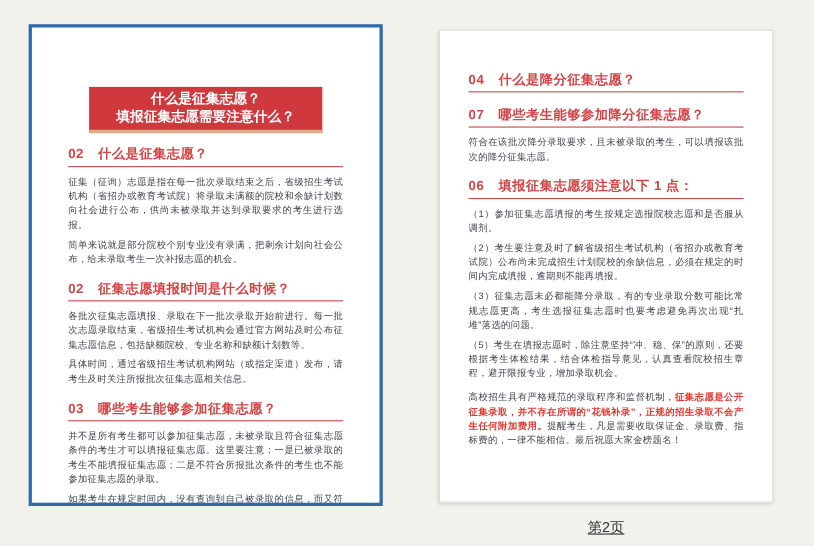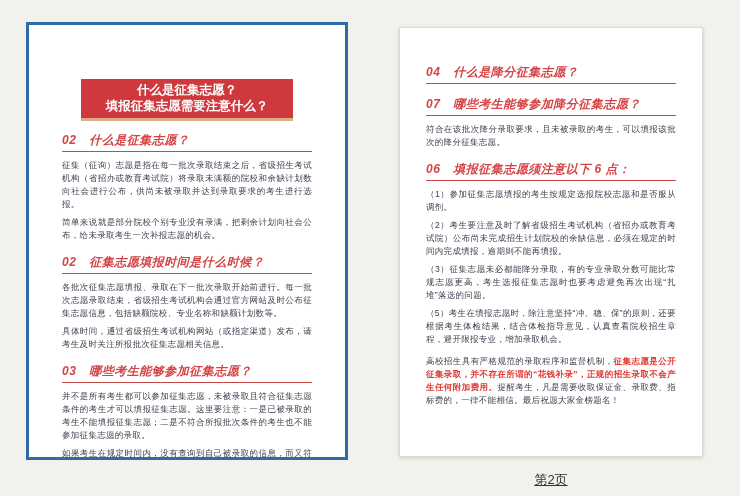--- a/index.html
+++ b/index.html
@@ -48,21 +48,20 @@
 
   
   .sec { margin-top: 12px; }
   .sec.first { margin-top: 11px; }
   .sec-head {
     color: #d64345;
     font-weight: bold;
     font-size: 12px;
     line-height: 16px;
     letter-spacing: 0.5px;
-    font-style: italic;
   }
   .sec-head .num { margin-right: 9px; }
   .rule {
     border-bottom: 1px solid #c44a48;
     margin-top: 3px;
     margin-bottom: 7px;
   }
   p.body {
     margin: 0 0 5px 0;
     font-size: 8.5px;
@@ -155,21 +154,21 @@
         <span class="num">07</span>
         <span class="ttl">哪些考生能够参加降分征集志愿？</span>
       </div>
       <div class="rule"></div>
       <p class="body">符合在该批次降分录取要求，且未被录取的考生，可以填报该批次的降分征集志愿。</p>
     </div>
 
     <div class="sec">
       <div class="sec-head">
         <span class="num">06</span>
-        <span class="ttl">填报征集志愿须注意以下 6 点：</span>
+        <span class="ttl">填报征集志愿须注意以下 1 点：</span>
       </div>
       <div class="rule"></div>
       <p class="body">（1）参加征集志愿填报的考生按规定选报院校志愿和是否服从调剂。</p>
       <p class="body">（2）考生要注意及时了解省级招生考试机构（省招办或教育考试院）公布尚未完成招生计划院校的余缺信息，必须在规定的时间内完成填报，逾期则不能再填报。</p>
       <p class="body">（3）征集志愿未必都能降分录取，有的专业录取分数可能比常规志愿更高，考生选报征集志愿时也要考虑避免再次出现“扎堆”落选的问题。</p>
       <p class="body">（5）考生在填报志愿时，除注意坚持“冲、稳、保”的原则，还要根据考生体检结果，结合体检指导意见，认真查看院校招生章程，避开限报专业，增加录取机会。</p>
     </div>
 
     <p class="footer-para"><span>高校招生具有严格规范的录取程序和监督机制，</span><span class="red-em">征集志愿是公开征集录取，并不存在所谓的“花钱补录”，正规的招生录取不会产生任何附加费用。</span><span>提醒考生，凡是需要收取保证金、录取费、指标费的，一律不能相信。最后祝愿大家金榜题名！</span></p>
 

